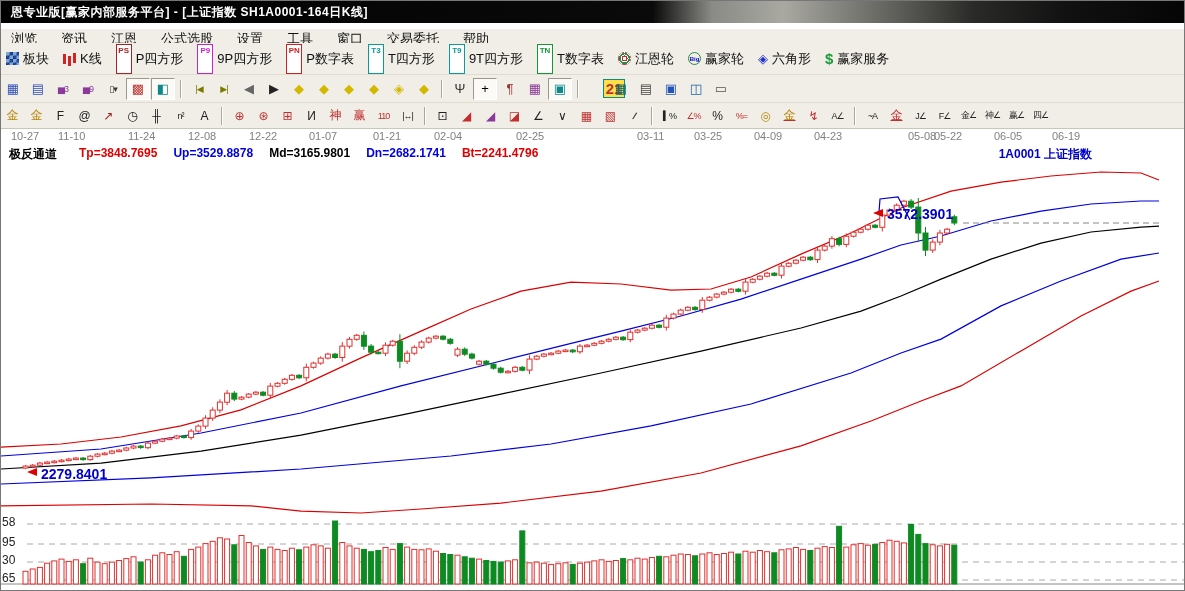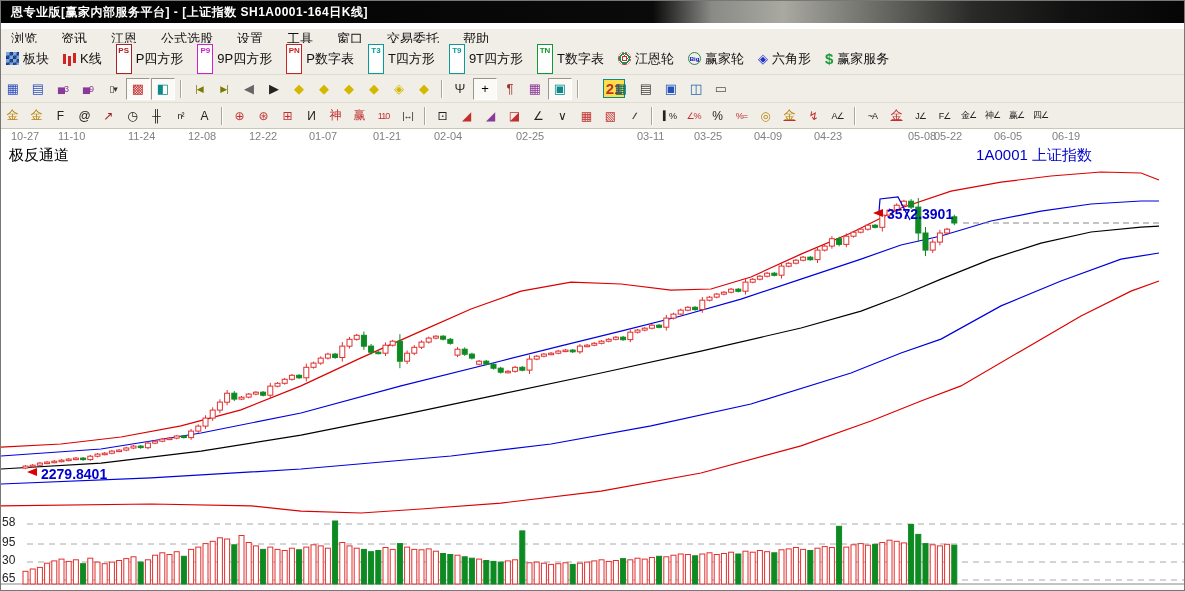--- a/index.html
+++ b/index.html
@@ -38,21 +38,21 @@
   .icon-kline{width:3px;height:10px;background:#d22424;box-shadow:5px 2px 0 #d22424,10px -1px 0 #d22424;margin-right:10px;}
   .icon-wheel{width:13px;height:13px;border-radius:50%;
      background:radial-gradient(circle,#fff 0 1.5px,#c03030 1.5px 3px,#fff 3px 4px,#2a8a4a 4px 5.5px,#fff 5.5px 6px,#c03030 6px);}
   .icon-bigwheel{width:13px;height:13px;border-radius:50%;border:1.5px solid #2a8a4a;color:#0000cc;
      font-size:6px;font-weight:bold;display:flex;align-items:center;justify-content:center;}
   .icon-hex{color:#2233cc;font-size:13px;line-height:13px;}
   .icon-dollar{color:#1a9a3a;font-size:15px;font-weight:bold;line-height:13px;}
   
   #dates{position:absolute;left:0;top:128px;width:1185px;height:15px;background:#fff;font-size:11px;color:#808080;}
   #dates span{position:absolute;top:1px;}
-  #infobar{position:absolute;left:0;top:143px;width:1097px;height:19px;background:#fff;font-size:15px;font-weight:normal;}
+  #infobar{position:absolute;left:0;top:143px;width:1097px;height:19px;background:#fff;font-size:12px;font-weight:bold;}
   #infobar .ind-name{position:absolute;left:8px;top:2px;color:#000;}
   #infobar .vals{position:absolute;left:78px;top:2px;display:flex;gap:16px;}
   #symbolbox{position:absolute;right:6px;top:2px;color:#0000cc;}
   
   #chart{position:absolute;left:0;top:162px;width:1185px;height:429px;background:#fff;}
 </style>
 </head>
 <body>
 <div id="app">
 
@@ -359,20 +359,27 @@
       <span style="left: 753px;">04-09</span>
       <span style="left: 813px;">04-23</span>
       <span style="left: 875px; margin-left: 32px;">05-08</span>
       <span style="left: 933px;">05-22</span>
       <span style="left: 993px;">06-05</span>
       <span style="left: 1051px;">06-19</span>
     </div>
 
 <div id="infobar">
   <span class="ind-name">极反通道</span>
+  <span class="vals">
+        <span style="color: rgb(224, 0, 0);">Tp=3848.7695</span>
+        <span style="color: rgb(0, 0, 224);">Up=3529.8878</span>
+        <span style="color: rgb(0, 0, 0);">Md=3165.9801</span>
+        <span style="color: rgb(0, 0, 224);">Dn=2682.1741</span>
+        <span style="color: rgb(224, 0, 0);">Bt=2241.4796</span>
+      </span>
   <span id="symbolbox">1A0001  上证指数</span>
 </div>
 
 <svg id="chart" viewBox="0 162 1185 429" xmlns="http://www.w3.org/2000/svg">
       <line x1="26" y1="523" x2="1185" y2="523" stroke="#aaa" stroke-dasharray="6,5"></line>
       <line x1="26" y1="543" x2="1185" y2="543" stroke="#aaa" stroke-dasharray="6,5"></line>
       <line x1="26" y1="561" x2="1185" y2="561" stroke="#aaa" stroke-dasharray="6,5"></line>
       <line x1="26" y1="579" x2="1185" y2="579" stroke="#aaa" stroke-dasharray="6,5"></line>
       <line x1="0" y1="583" x2="1185" y2="583" stroke="#888"></line>
       <text x="1" y="525" font-size="12" fill="#222">58</text>

